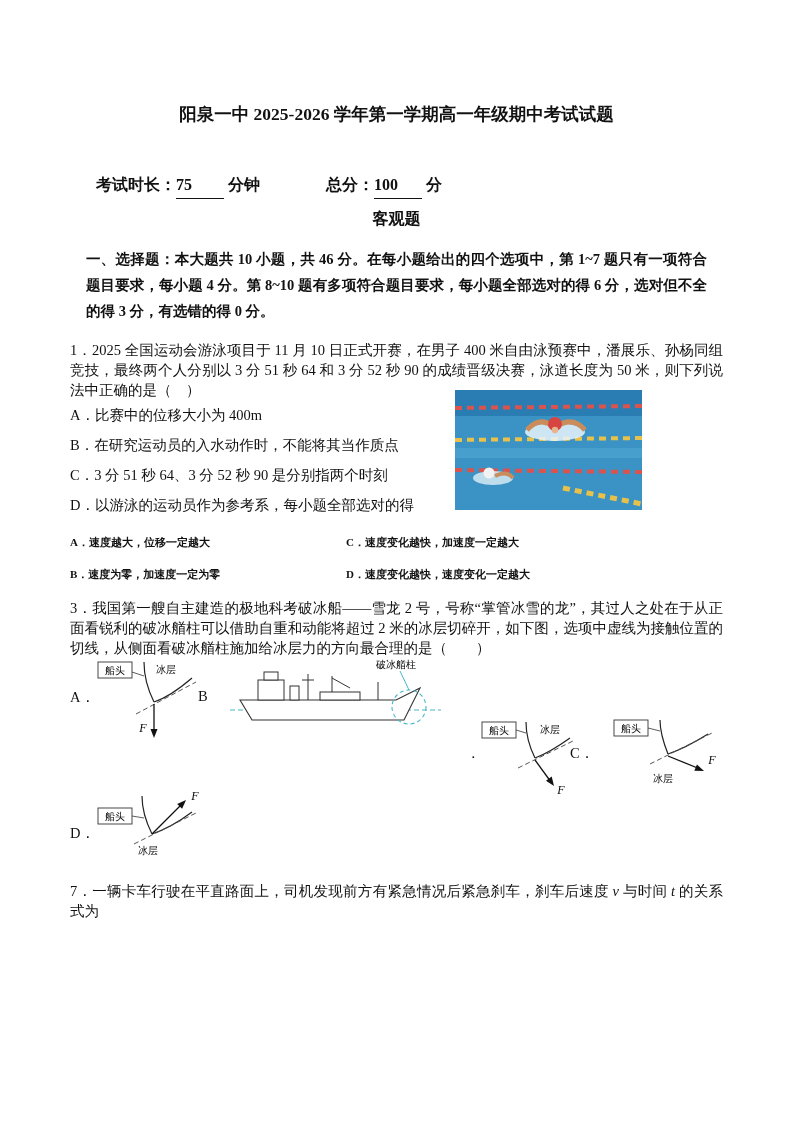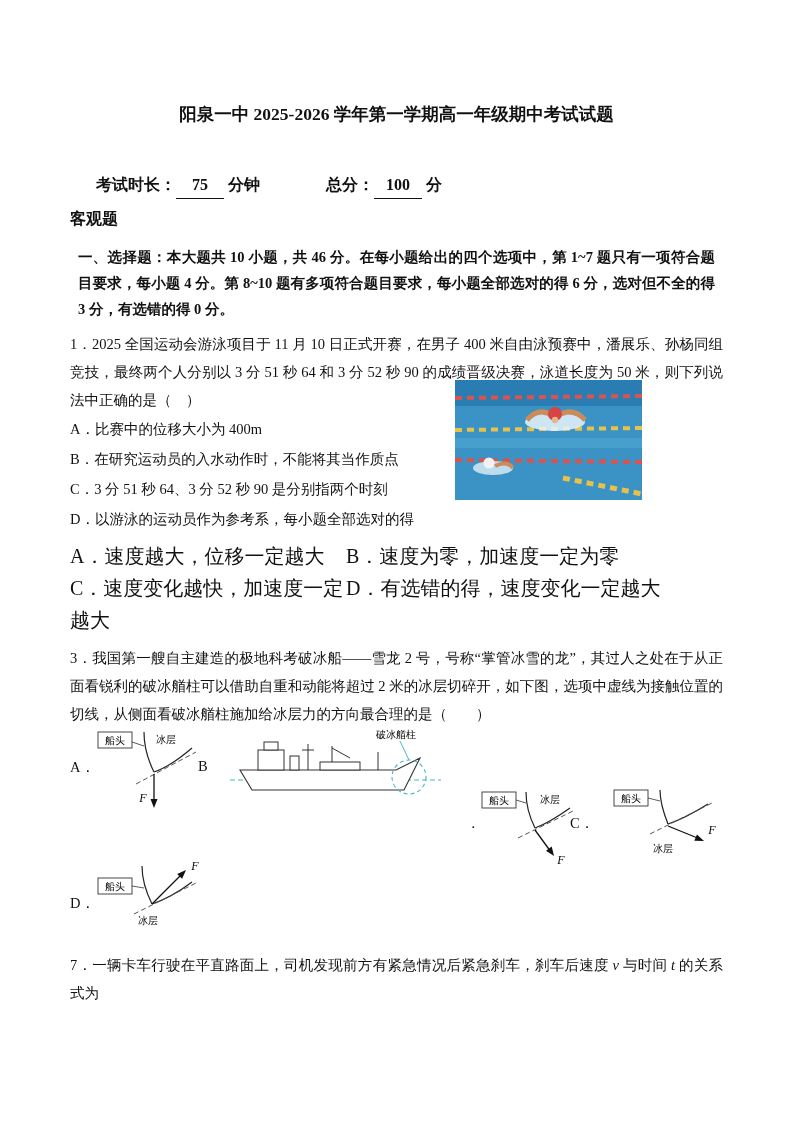--- a/index.html
+++ b/index.html
@@ -7,34 +7,34 @@
   body {
     width: 793px; height: 1122px; background: #ffffff; color: #111;
     font-family: "Liberation Serif", "DejaVu Serif", serif;
     overflow: hidden;
   }
   .page { position: relative; width: 793px; height: 1122px; padding: 102px 70px 0 70px; border-radius: 30px; }
 
   .title { margin: 0 0 46px 0; font-size: 17.5px; font-weight: bold; text-align: center; }
   .subject { margin: 0 0 20px 0; font-size: 17.5px; font-weight: bold; text-align: center; letter-spacing: 6px; }
   .info { margin: 0 0 10px 26px; font-size: 16px; font-weight: bold; line-height: 26px; }
-  .blank { display: inline-block; min-width: 48px; text-align: center; border-bottom: 1.6px solid #111; }
+  .blank { display: inline-block; min-width: 48px; text-align: left; border-bottom: 1.6px solid #111; }
   .gap { display: inline-block; width: 58px; }
-  .objective { margin: 0 0 14px 0; font-size: 16px; font-weight: bold; }
-  .instructions { margin: 8px; font-size: 14.5px; font-weight: bold; line-height: 26px; text-align: justify; }
-
-  .stem { margin: 0; font-size: 14.5px; line-height: 28px; text-align: justify; }
+  .objective { margin: 0 0 14px 0; font-size: 16px; font-weight: bold; text-align: center; }
+  .instructions { margin: 16px; font-size: 14.5px; font-weight: bold; line-height: 26px; text-align: justify; }
+
+  .stem { margin: 0; font-size: 14.5px; line-height: 20px; text-align: justify; }
   .opt { margin: 0; font-size: 14.5px; line-height: 30px; }
 
   .q1 { position: relative; margin-top: 2px; }
   .q1-photo { position: absolute; left: 385px; top: 50px; width: 187px; height: 120px; overflow: hidden; }
   .q1 .opts { width: 380px; }
 
   .q2 { margin-top: 6px; }
-  .q2 .grid { display: grid; grid-template-columns: 276px 1fr; font-size: 20px; line-height: 32px; }
+  .q2 .grid { display: grid; grid-template-columns: 276px 1fr; font-size: 11px; line-height: 32px; font-weight: bold; }
 
   .q3 { margin-top: 8px; }
   .diagrams { position: relative; height: 215px; font-size: 14.5px; }
   .dg { position: absolute; }
   .dg-letter { position: absolute; font-size: 14.5px; }
 
   .q4 { margin-top: 8px; }
   .q4 .stem i { font-style: italic; }
 
   svg text { font-family: "Liberation Serif", "DejaVu Serif", serif; }
@@ -89,23 +89,23 @@
       <p class="opt">A．比赛中的位移大小为 400m</p>
       <p class="opt">B．在研究运动员的入水动作时，不能将其当作质点</p>
       <p class="opt">C．3 分 51 秒 64、3 分 52 秒 90 是分别指两个时刻</p>
       <p class="opt">D．以游泳的运动员作为参考系，每小题全部选对的得</p>
     </div>
   </div>
 
   <div class="q q2">
     <div class="grid">
       <span>A．速度越大，位移一定越大</span>
+      <span>C．速度变化越快，加速度一定越大</span>
       <span>B．速度为零，加速度一定为零</span>
-      <span>C．速度变化越快，加速度一定越大</span>
-      <span>D．有选错的得，速度变化一定越大</span>
+      <span>D．速度变化越快，速度变化一定越大</span>
     </div>
   </div>
 
   <div class="q q3">
     <p class="stem">3．我国第一艘自主建造的极地科考破冰船——雪龙 2 号，号称“掌管冰雪的龙”，其过人之处在于从正面看锐利的破冰艏柱可以借助自重和动能将超过 2 米的冰层切碎开，如下图，选项中虚线为接触位置的切线，从侧面看破冰艏柱施加给冰层力的方向最合理的是（　　）</p>
 
     <div class="diagrams">
 
       <span class="dg-letter" style="left:0; top:30px;">A．</span>
 

